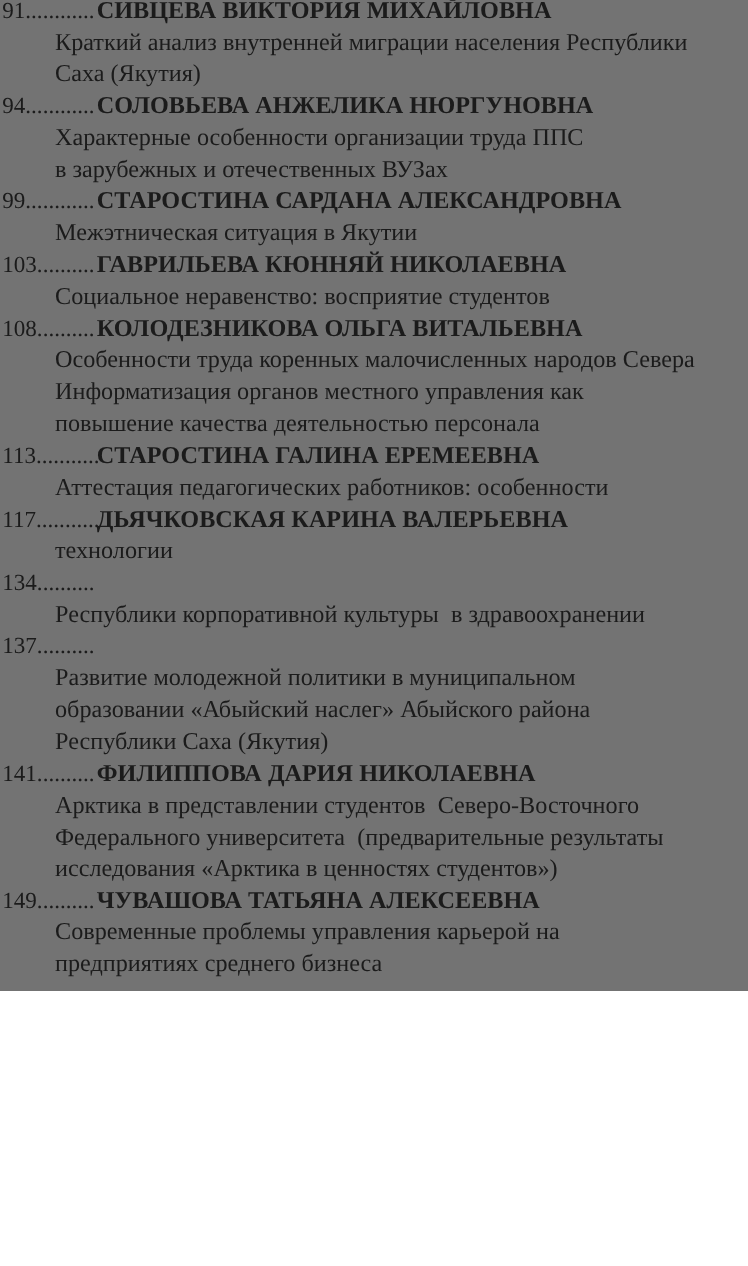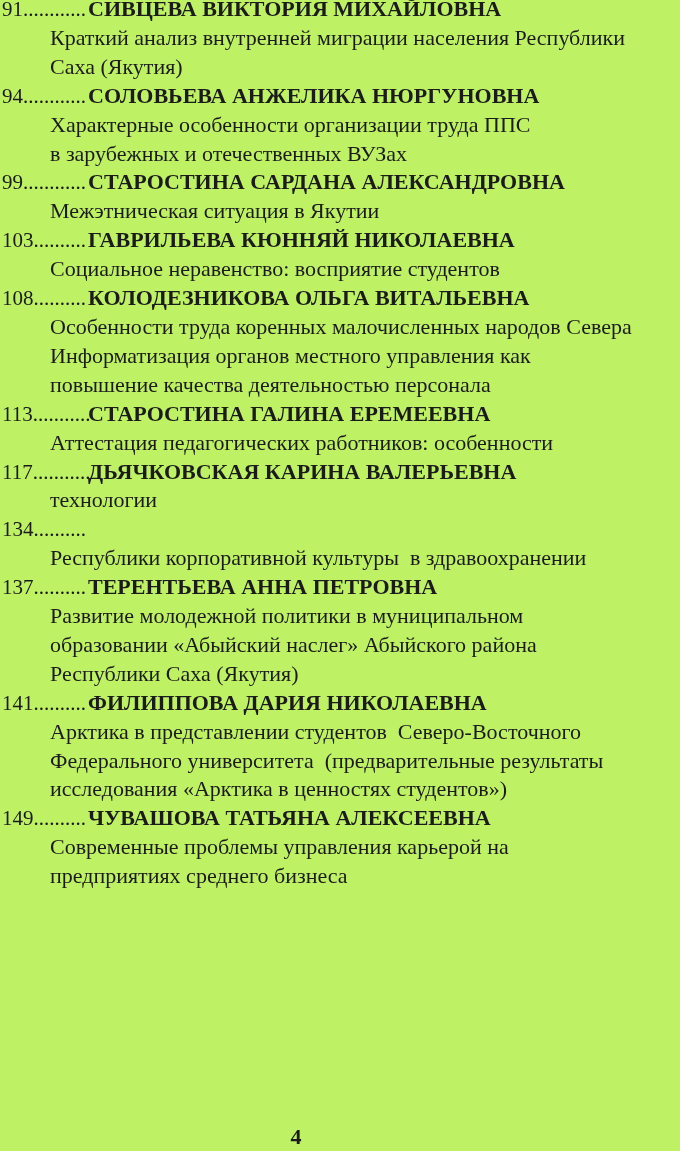--- a/index.html
+++ b/index.html
@@ -3,22 +3,22 @@
 <meta charset="utf-8">
 <style>
   html, body {
     margin: 0;
     padding: 0;
     background: #ffffff;
   }
   .page {
     position: relative;
     width: 680px;
-    height: 1151px;
-    background: #bef264;
+    height: 901px;
+    background: #737373;
     color: #1b1b1b;
     font-family: "Liberation Serif", "DejaVu Serif", serif;
     overflow: hidden;
   }
   .toc {
     margin-top: -5px;
     padding-left: 2px;
   }
   .entry-head {
     display: flex;
@@ -127,21 +127,20 @@
   <div class="entry">
     <div class="entry-head">
       <span class="num"><span>134</span><span>..........</span></span>
     </div>
   <div class="title-line">Республики корпоративной культуры  в здравоохранении</div>
       </div>
 
   <div class="entry">
     <div class="entry-head">
       <span class="num"><span>137</span><span>..........</span></span>
-      <span class="name">ТЕРЕНТЬЕВА АННА ПЕТРОВНА</span>
     </div>
   <div class="title-line">Развитие молодежной политики в муниципальном</div>
         <div class="title-line">образовании «Абыйский наслег» Абыйского района</div>
         <div class="title-line">Республики Саха (Якутия)</div>
       </div>
 
   <div class="entry">
     <div class="entry-head">
       <span class="num"><span>141</span><span>..........</span></span>
       <span class="name">ФИЛИППОВА ДАРИЯ НИКОЛАЕВНА</span>

